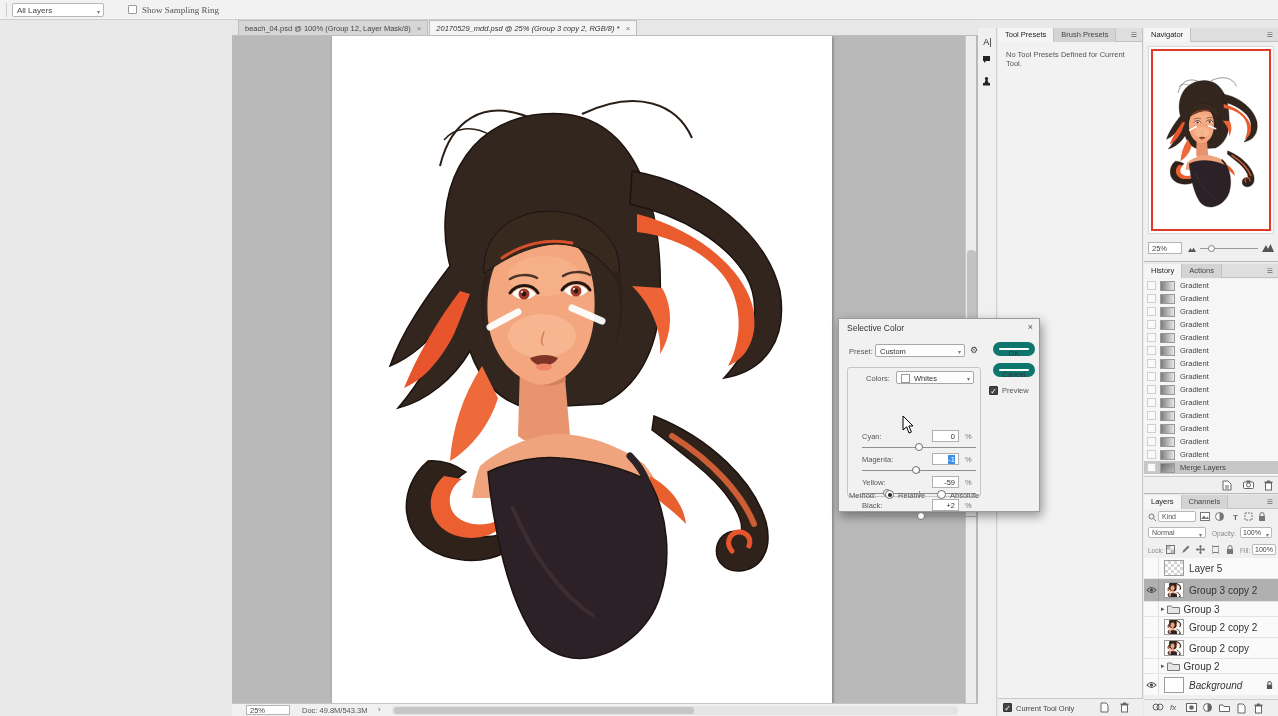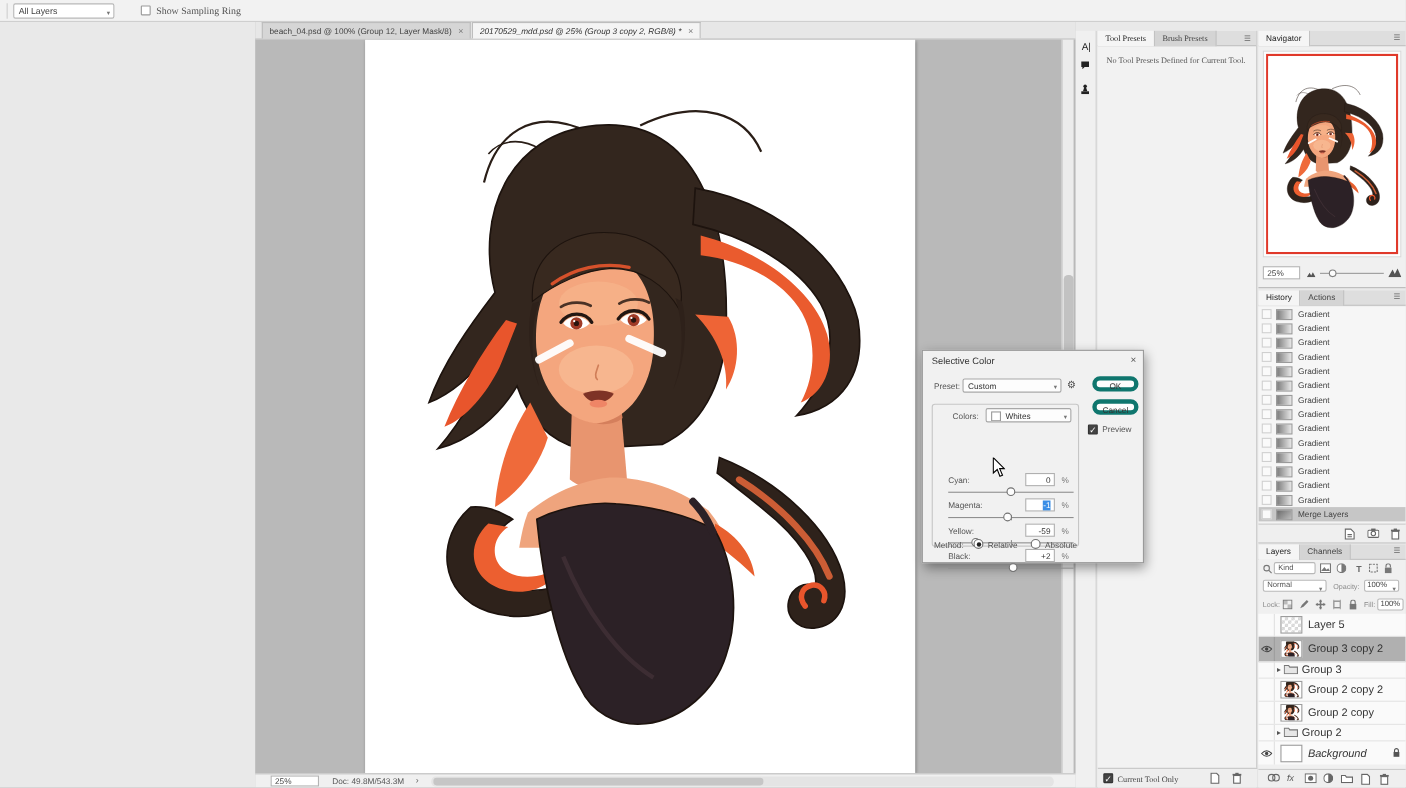--- a/index.html
+++ b/index.html
@@ -34,21 +34,21 @@
   #status-doc { left:70px; top:2px; font-size:7.5px; color:#555; }
   #status-arrow { left:146px; top:1px; font-size:8px; color:#666; }
   #h-scroll-track { left:160px; top:2px; width:566px; height:9px; background:#e4e4e4; border-radius:4px; }
   #h-scroll-thumb { left:2px; top:1px; width:300px; height:7px; background:#c6c6c6; border-radius:3px; }
 
   
   #dock { left:978px; top:20px; width:300px; height:696px; background:#e9e9e9; }
   #collapsed-strip { left:0; top:8px; width:19px; height:688px; background:#f0f0f0; border-right:1px solid #cfcfcf; }
   .strip-icon { left:3px; width:13px; height:13px; font-size:9px; color:#222; text-align:center; line-height:13px; }
 
-  .col2 { left:20px; top:8px; width:145px; height:688px; background:#f2f2f2; border-right:1px solid #c6c6c6;font-family:Liberation Serif, serif; }
+  .col2 { left:20px; top:8px; width:145px; height:688px; background:#f2f2f2; border-right:1px solid #c6c6c6; }
   .col3 { left:166px; top:8px; width:134px; height:688px; }
 
   .tabstrip { position:absolute; left:0; top:0; width:100%; height:14px; background:#dedede; border-bottom:1px solid #c2c2c2; display:flex; }
   .ptab { height:14px; padding:0 7px; font-size:7.5px; line-height:14px; color:#444; background:#d4d4d4; border-right:1px solid #c2c2c2; white-space:nowrap; }
   .ptab.active { background:#f5f5f5; color:#222; }
   .panel-menu { position:absolute; right:3px; top:3px; width:10px; height:8px; color:#666; font-size:7px; line-height:8px; text-align:center; }
 
   #tp-empty { left:8px; top:22px; width:130px; font-size:7.5px; color:#555; }
   #tp-footer { left:0; top:670px; width:145px; height:18px; background:#eeeeee; border-top:1px solid #c6c6c6; }
   .mini-check { position:absolute; width:9px; height:9px; background:#444; border:1px solid #333; border-radius:1px; color:#fff; font-size:8px; line-height:9px; text-align:center; }
@@ -101,21 +101,21 @@
   .row-lock { margin-right:5px; }
   #layers-footer { left:0; top:204px; width:134px; height:17px; border-top:1px solid #cccccc; background:#efefef; }
 
   
   #sc-dialog { left:838px; top:318px; width:202px; height:194px; background:#f1f1f1; border:1px solid #9a9a9a; box-shadow:2px 4px 10px rgba(0,0,0,.4); z-index:50; }
   #sc-title { left:8px; top:4px; font-size:8.5px; color:#333; }
   #sc-close { right:6px; top:3px; font-size:9px; color:#555; position:absolute; }
   .sc-lab { position:absolute; font-size:7.5px; color:#555; }
   .sc-select { position:absolute; height:13px; background:#fdfdfd; border:1px solid #a8a8a8; border-radius:2px; font-size:7.5px; color:#333; padding:2px 4px; }
   .sc-select .chev { position:absolute; right:3px; top:3px; font-size:6px; color:#777; }
-  .sc-btn { position:absolute; width:42px; height:14px; background:#fdfdfd; border:4px solid #0f766e; border-radius:8px; font-size:7.5px; color:#333; text-align:center; line-height:12px; }
+  .sc-btn { position:absolute; width:42px; height:14px; background:#fdfdfd; border:6px solid #0f766e; border-radius:8px; font-size:7.5px; color:#333; text-align:center; line-height:12px; }
   #sc-groupbox { left:8px; top:48px; width:134px; height:130px; border:1px solid #c6c6c6; border-radius:3px; }
   .swatch { display:inline-block; width:9px; height:9px; background:#fff; border:1px solid #999; vertical-align:-2px; margin-right:4px; }
   .sc-row-label { position:absolute; left:14px; font-size:7.5px; color:#555; }
   .sc-val { position:absolute; left:84px; width:27px; height:12px; background:#fff; border:1px solid #b0b0b0; font-size:7.5px; color:#333; text-align:right; padding:1px 3px; }
   .sc-val .sel { background:#3a8ee6; color:#fff; }
   .sc-pct { position:absolute; left:117px; font-size:7.5px; color:#777; }
   .sc-track { position:absolute; left:14px; width:114px; height:1px; background:#8f8f8f; }
   .sc-tick { position:absolute; left:50%; top:-2px; width:1px; height:5px; background:#8f8f8f; }
   .sc-thumb { position:absolute; top:-4px; width:8px; height:8px; border-radius:50%; background:#fdfdfd; border:1px solid #707070; }
   .radio { position:absolute; width:9px; height:9px; border-radius:50%; border:1px solid #707070; background:#fff; }

